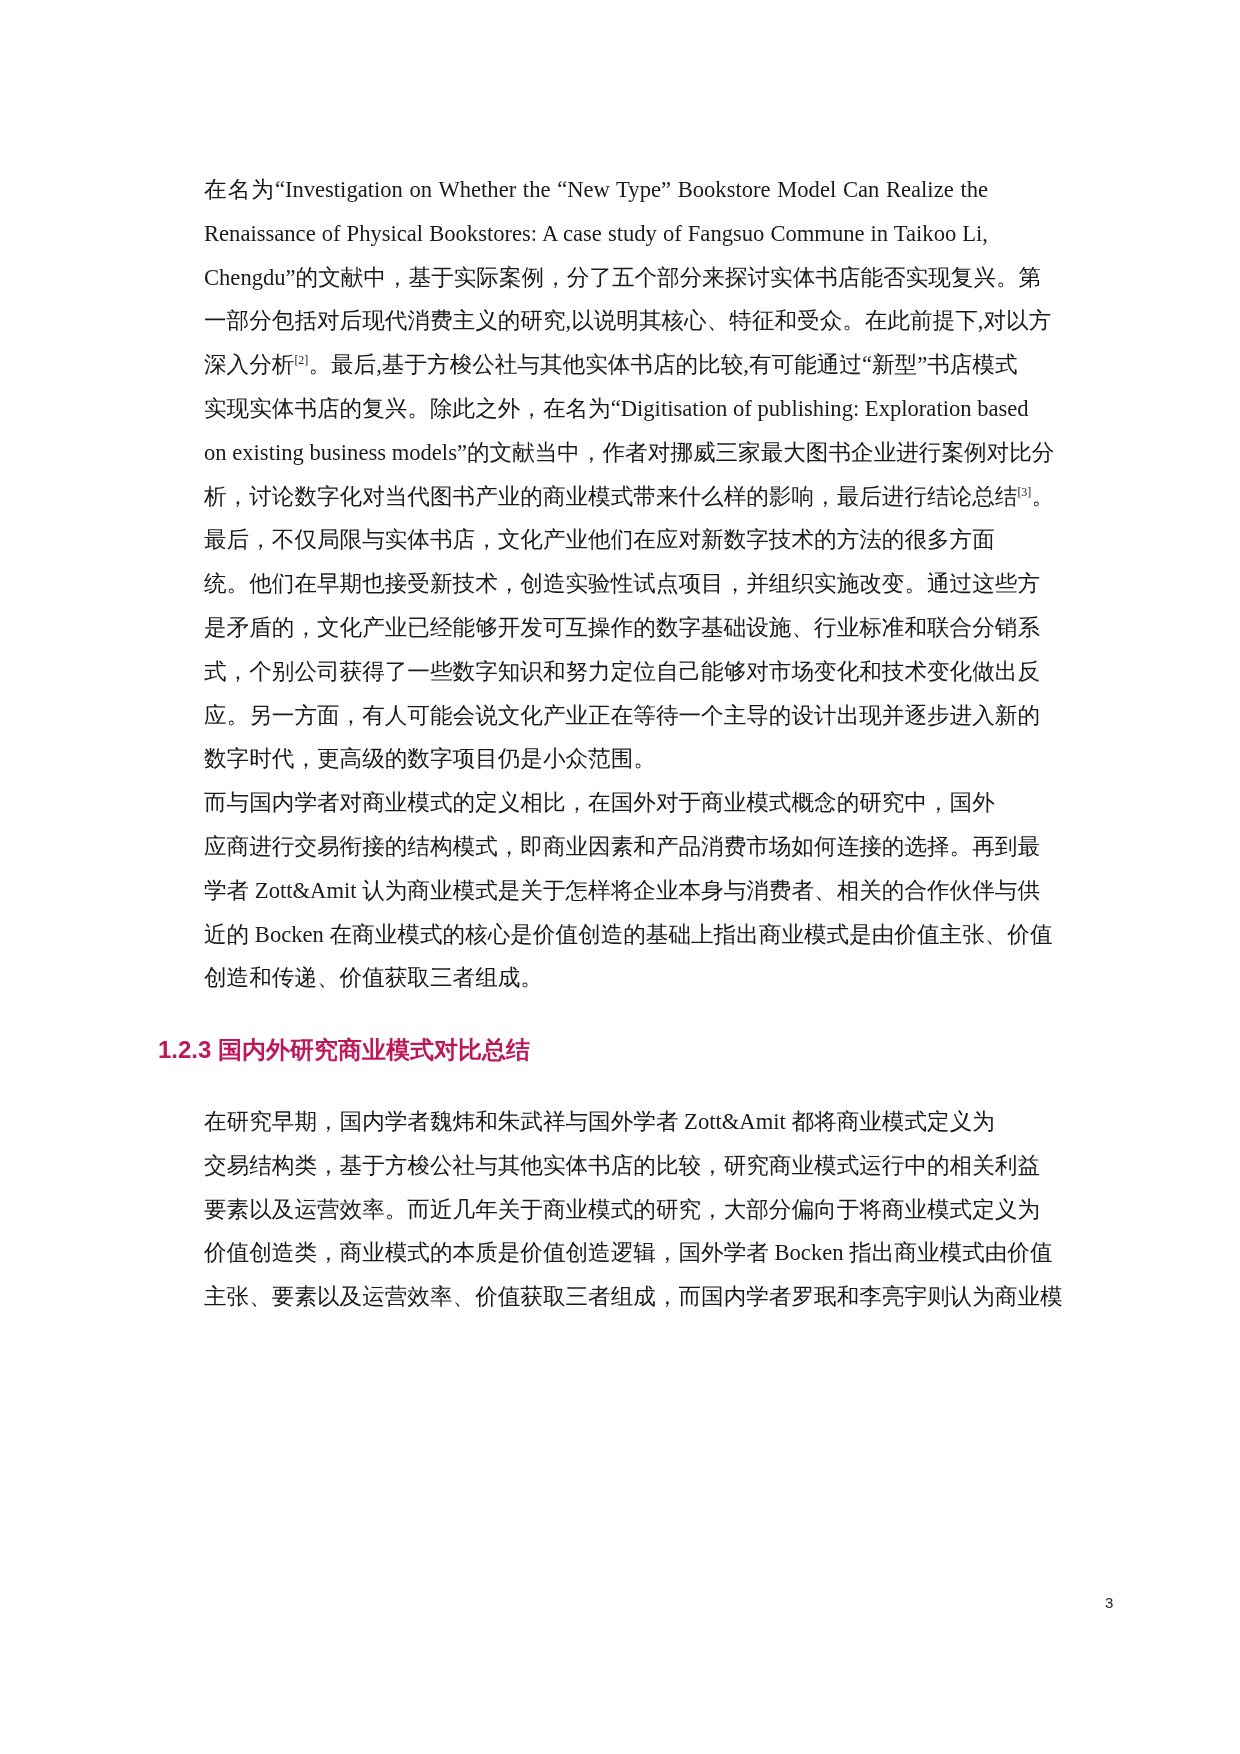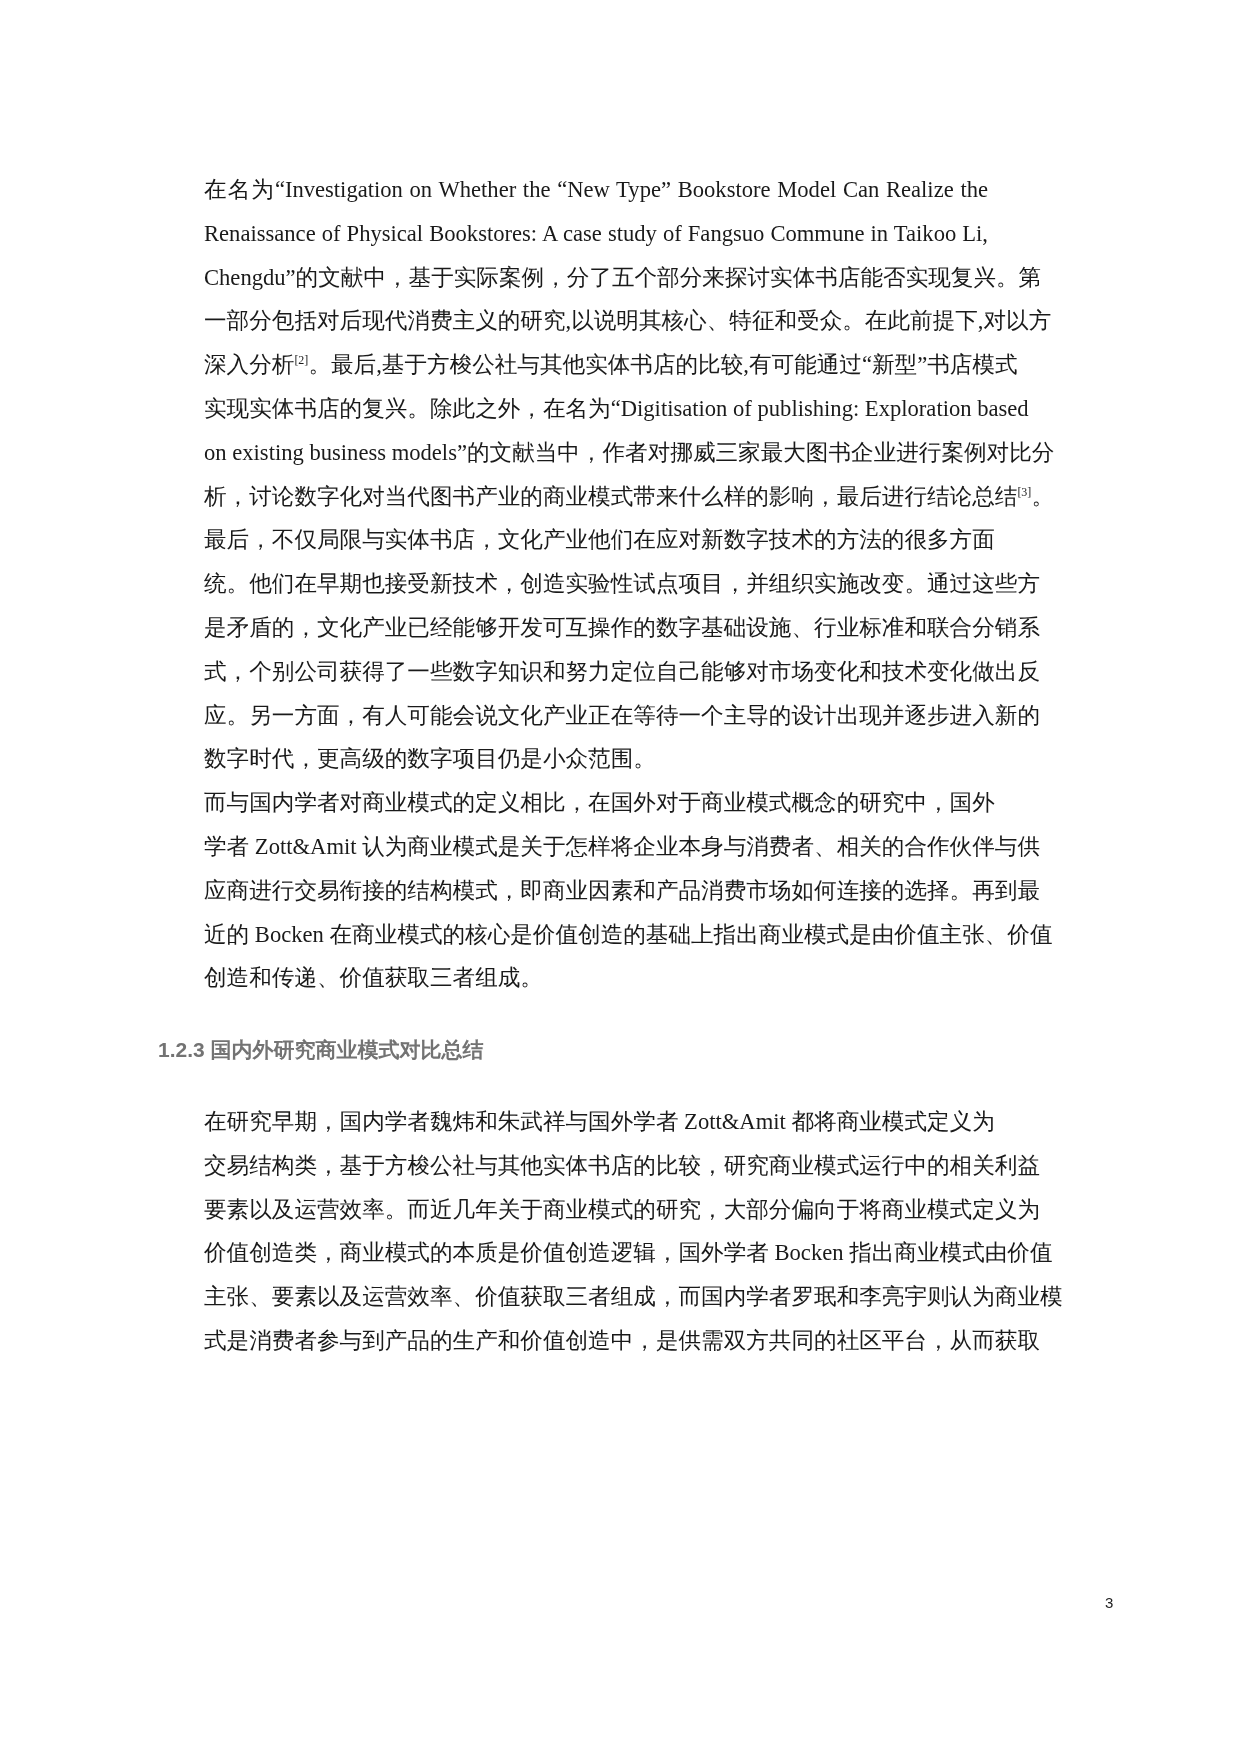--- a/index.html
+++ b/index.html
@@ -11,21 +11,21 @@
     position: absolute; left: 158px; top: 168px; width: 830px;
     font-family: "Liberation Serif", "DejaVu Serif", serif;
     font-size: 22.6px; line-height: 43.8px; color: #1a1a1a;
   }
   .para { margin: 0; text-indent: 46px; text-align: justify; text-align-last: left; }
   .para span.line { display: block; text-align: justify; text-align-last: justify; white-space: nowrap; }
   .para span.line.last { text-align-last: left; }
   .para span.line.first { text-indent: 46px; }
   .heading {
     margin: 0; font-family: "Liberation Sans", "DejaVu Sans", sans-serif;
-    font-size: 21px; line-height: 43.8px; color: #737373;
+    font-size: 24px; line-height: 43.8px; color: #be185d;
   }
   .gap-after-p3 { height: 28px; }
   .gap-after-h { height: 28px; }
   sup.ref { font-size: 12px; vertical-align: 8px; line-height: 0; }
   .page-number {
     position: absolute; left: 1105px; top: 1594px;
     font-family: "Liberation Sans", "DejaVu Sans", sans-serif;
     font-size: 15px; color: #222;
   }
 </style>
@@ -50,37 +50,36 @@
       <span class="line first">最后，不仅局限与实体书店，文化产业他们在应对新数字技术的方法的很多方面</span>
       <span class="line">统。他们在早期也接受新技术，创造实验性试点项目，并组织实施改变。通过这些方</span>
       <span class="line">是矛盾的，文化产业已经能够开发可互操作的数字基础设施、行业标准和联合分销系</span>
       <span class="line">式，个别公司获得了一些数字知识和努力定位自己能够对市场变化和技术变化做出反</span>
       <span class="line">应。另一方面，有人可能会说文化产业正在等待一个主导的设计出现并逐步进入新的</span>
       <span class="line last">数字时代，更高级的数字项目仍是小众范围。</span>
     </div>
 
     <div class="para">
       <span class="line first">而与国内学者对商业模式的定义相比，在国外对于商业模式概念的研究中，国外</span>
+      <span class="line">应商进行交易衔接的结构模式，即商业因素和产品消费市场如何连接的选择。再到最</span>
       <span class="line">学者 Zott&amp;Amit 认为商业模式是关于怎样将企业本身与消费者、相关的合作伙伴与供</span>
-      <span class="line">应商进行交易衔接的结构模式，即商业因素和产品消费市场如何连接的选择。再到最</span>
       <span class="line">近的 Bocken 在商业模式的核心是价值创造的基础上指出商业模式是由价值主张、价值</span>
       <span class="line last">创造和传递、价值获取三者组成。</span>
     </div>
 
     <div class="gap-after-p3"></div>
 
     <h3 class="heading">1.2.3 国内外研究商业模式对比总结</h3>
 
     <div class="gap-after-h"></div>
 
     <div class="para">
       <span class="line first">在研究早期，国内学者魏炜和朱武祥与国外学者 Zott&amp;Amit 都将商业模式定义为</span>
       <span class="line">交易结构类，基于方梭公社与其他实体书店的比较，研究商业模式运行中的相关利益</span>
       <span class="line">要素以及运营效率。而近几年关于商业模式的研究，大部分偏向于将商业模式定义为</span>
       <span class="line">价值创造类，商业模式的本质是价值创造逻辑，国外学者 Bocken 指出商业模式由价值</span>
       <span class="line">主张、要素以及运营效率、价值获取三者组成，而国内学者罗珉和李亮宇则认为商业模</span>
-      <span class="line">式是消费者参与到产品的生产和价值创造中，是供需双方共同的社区平台，从而获取</span>
     </div>
 
   </div>
 
   <div class="page-number">3</div>
 </div>
 
 </body></html>

